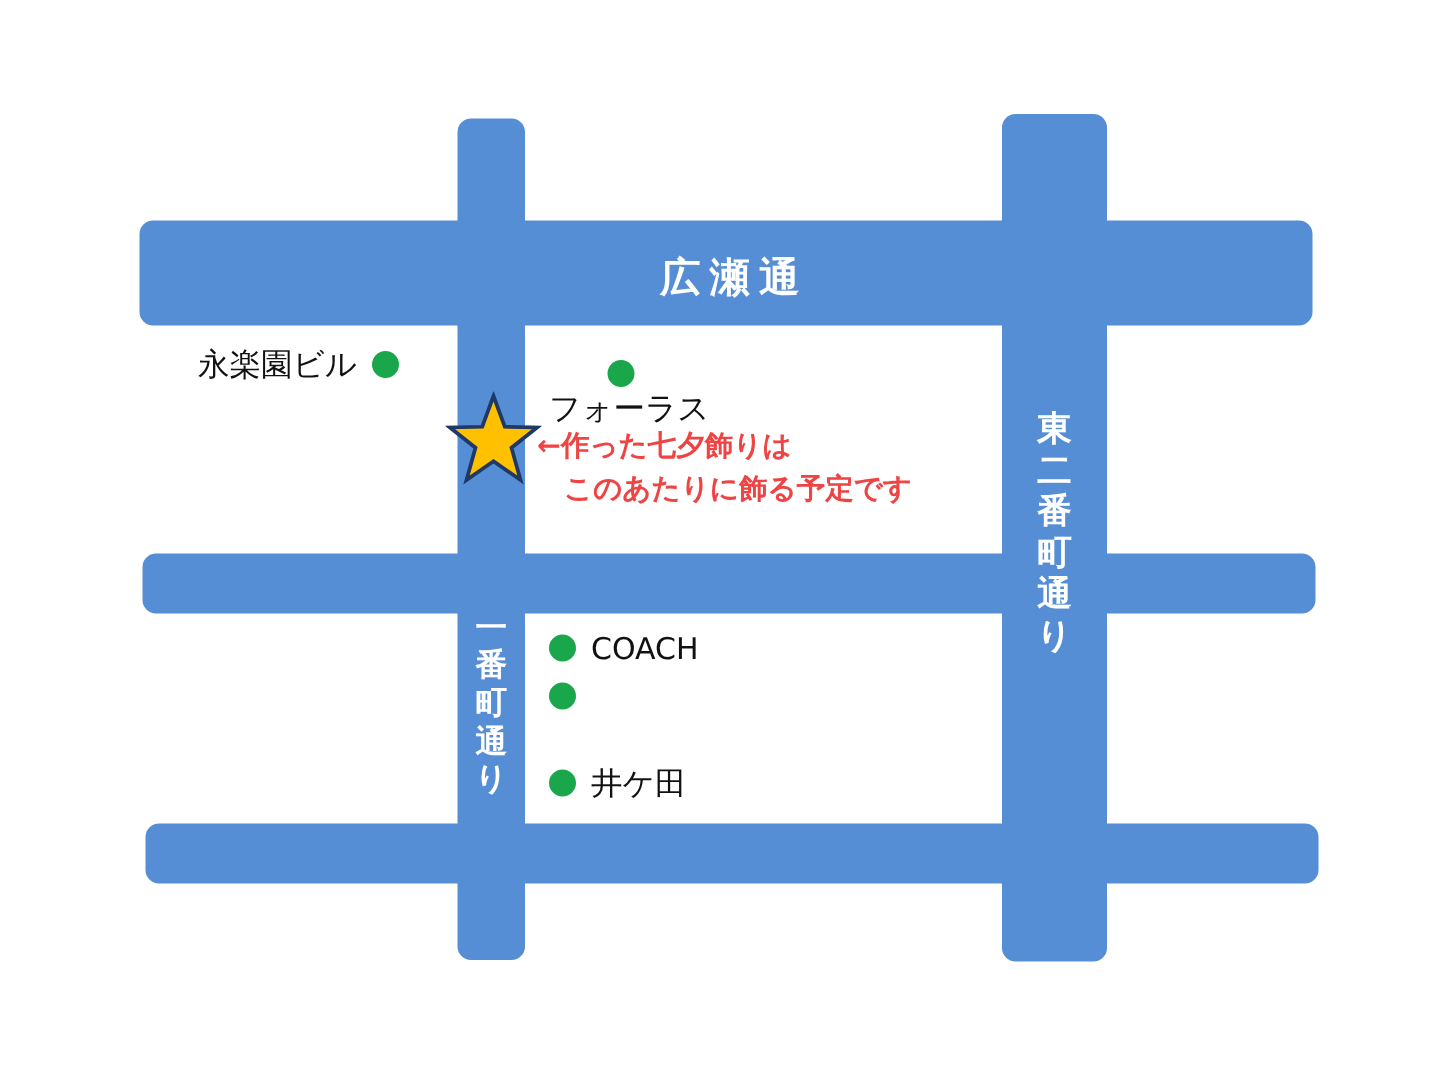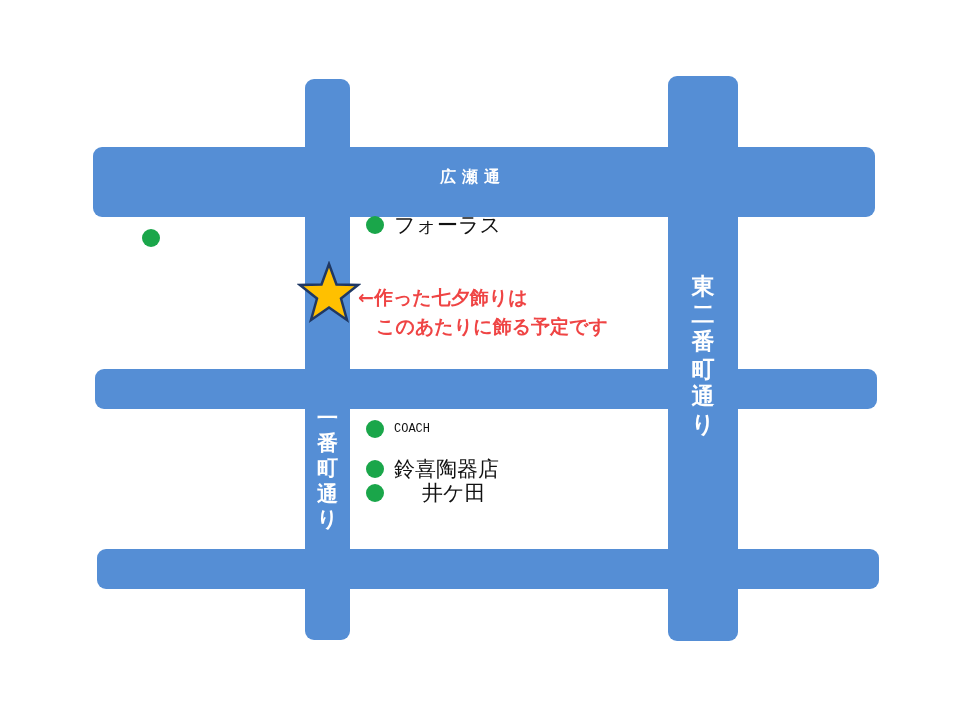--- a/index.html
+++ b/index.html
@@ -16,59 +16,59 @@
 </head>
 <body>
 
 <div class="road" style="left:305px; top:79px; width:45px; height:561px;"></div>
 <div class="road" style="left:668px; top:76px; width:70px; height:565px;"></div>
 
 <div class="road" style="left:93px; top:147px; width:782px; height:70px;"></div>
 <div class="road" style="left:95px; top:369px; width:782px; height:40px;"></div>
 <div class="road" style="left:97px; top:549px; width:782px; height:40px;"></div>
 
-<div class="label-white" style="left:440px; top:167px; font-size:16px; letter-spacing:6px;">広瀬通</div>
+<div class="label-white" style="left:440px; top:167px; font-size:27px; letter-spacing:6px;">広瀬通</div>
 
 <div class="label-white vtext" style="left:305px; top:406px; width:45px; font-size:21px;">
   <span>一</span>
   <span>番</span>
   <span>町</span>
   <span>通</span>
   <span>り</span>
 </div>
 
 <div class="label-white vtext" style="left:668px; top:273px; width:70px; font-size:23px;">
   <span>東</span>
   <span>二</span>
   <span>番</span>
   <span>町</span>
   <span>通</span>
   <span>り</span>
 </div>
 
 <div class="place" style="left:132px; top:229px;">
+  <span>永楽園ビル</span>
   <span class="dot" style="margin-left:10px;"></span>
 </div>
 
-<div class="place" style="left:366px; top:211px;">
+<div class="place" style="left:366px; top:240px;flex-direction:column;">
   <span class="dot" style="margin-right:10px;"></span>
   <span>フォーラス</span>
 </div>
 
-<div class="place" style="left:366px; top:420px; font-size:12px;font-family:Liberation Mono, monospace;">
+<div class="place" style="left:366px; top:420px; font-size:20px;">
   <span class="dot" style="margin-right:10px;"></span>
   <span>COACH</span>
 </div>
 
 <div class="place" style="left:366px; top:455px;">
   <span class="dot" style="margin-right:10px;"></span>
-  <span>鈴喜陶器店</span>
 </div>
 
-<div class="place" style="left:366px; top:479px;gap:28px;">
+<div class="place" style="left:366px; top:508px;">
   <span class="dot" style="margin-right:10px;"></span>
   <span>井ケ田</span>
 </div>
 
 <svg style="position:absolute; left:297px; top:261px;" width="64" height="64" viewBox="0 0 64 64">
   <polygon points="32,3 39.5,23.5 61,24 44,37.5 50,59 32,46.5 14,59 20,37.5 3,24 24.5,23.5" fill="#ffc000" stroke="#1f3864" stroke-width="2.5" stroke-linejoin="miter"></polygon>
 </svg>
 
 <div class="note" style="left:358px; top:282px;">←作った七夕飾りは</div>
 <div class="note" style="left:376px; top:311px;">このあたりに飾る予定です</div>

